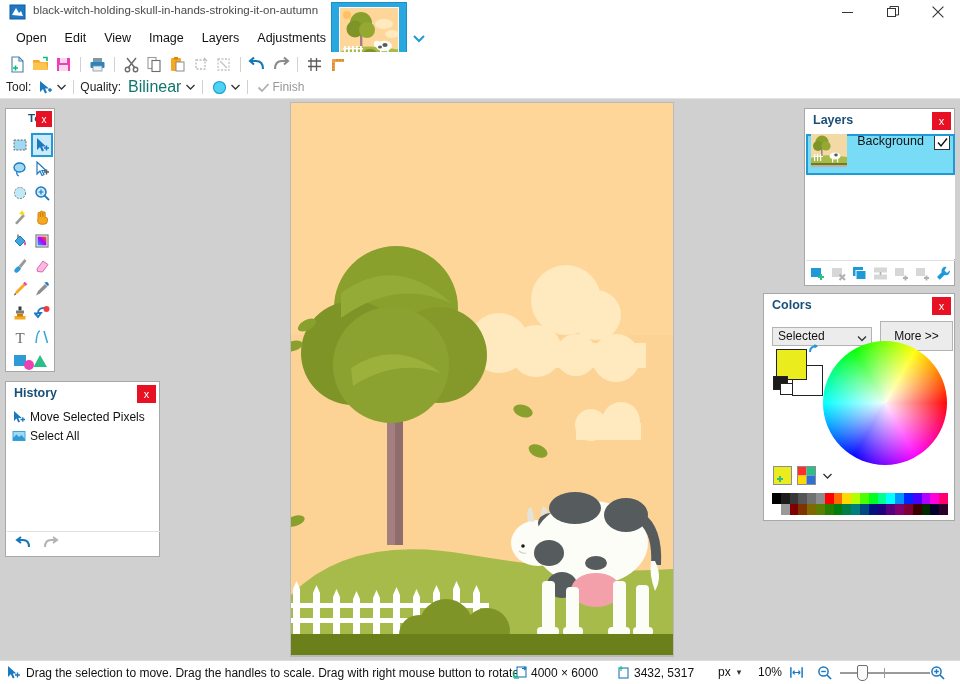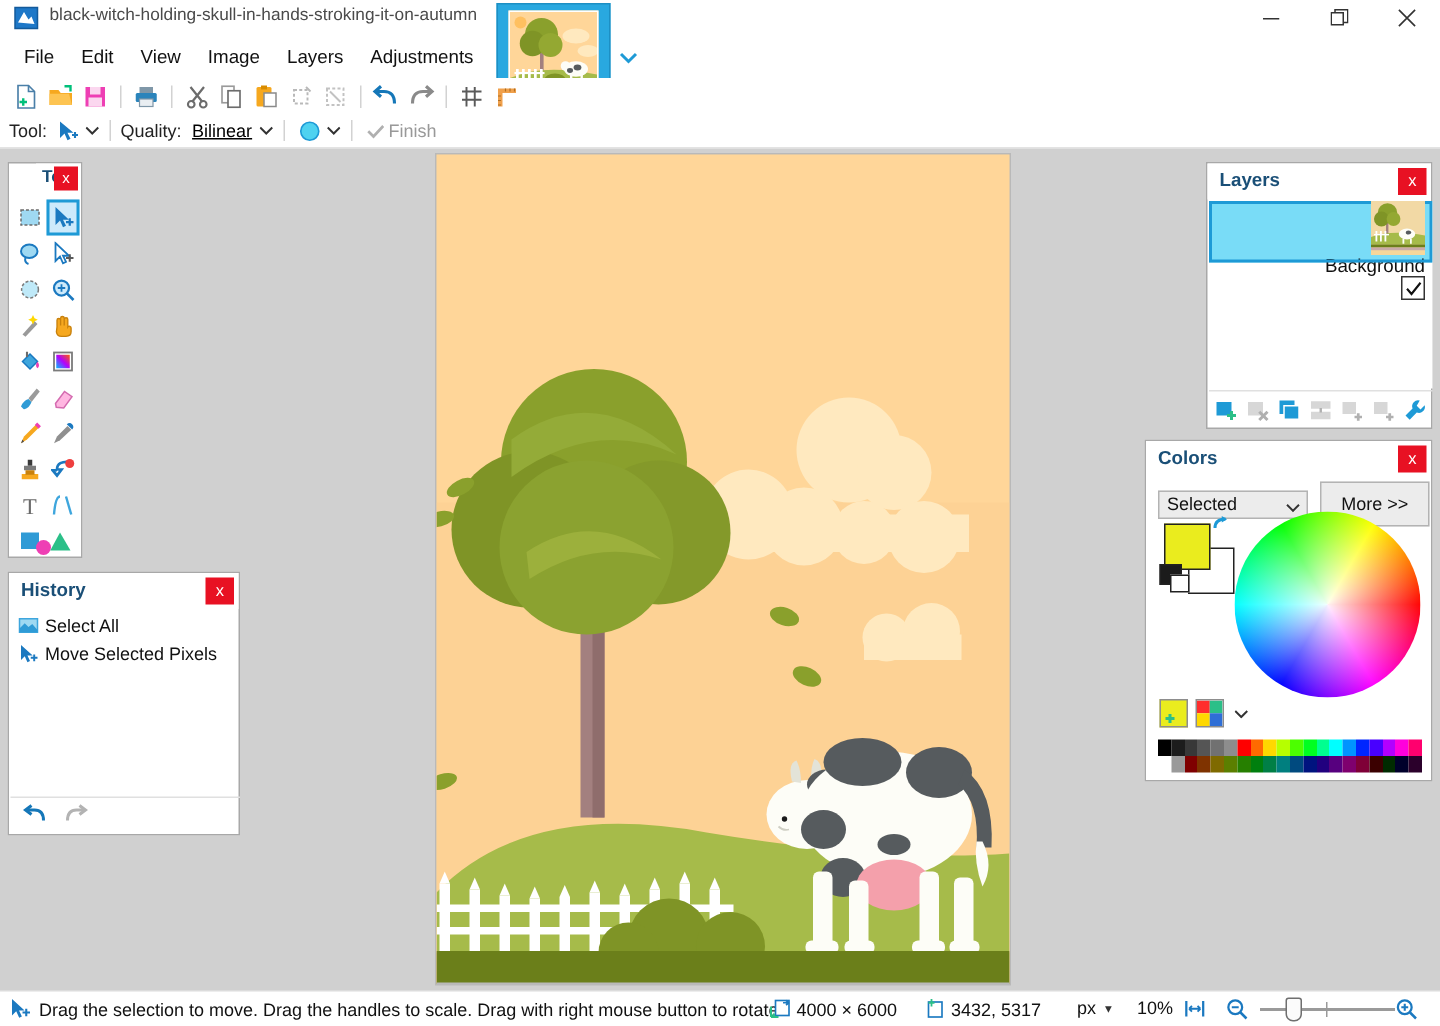--- a/index.html
+++ b/index.html
@@ -39,21 +39,21 @@
   .toolbar{position:absolute;left:0;top:52px;width:960px;height:24px;background:#ffffff;}
   .tb-row{position:absolute;left:6px;top:0;height:24px;display:flex;align-items:center;}
   .tbicon{width:23px;height:22px;display:flex;align-items:center;justify-content:center;}
   .tbsep{width:1px;height:15px;background:#d2d2d2;margin:0 5px;}
 
   
   .toolopts{position:absolute;left:0;top:76px;width:960px;height:22px;background:#ffffff;
     border-bottom:1px solid #e3e3e3;}
   .to-row{position:absolute;left:6px;top:0;height:22px;display:flex;align-items:center;gap:0px;}
   .to-label{font-size:12px;color:#222;margin-right:4px;}
-  .to-val{font-size:12px;color:#000000;margin:0 3px;text-decoration:underline;}
+  .to-val{font-size:16px;color:#0f766e;margin:0 3px;}
   .caret{width:12px;height:14px;display:flex;align-items:center;justify-content:center;}
   .to-sep{width:1px;height:14px;background:#d2d2d2;margin:0 6px;}
   .to-finish{font-size:12px;color:#999;}
 
   
   .workarea{position:absolute;left:0;top:99px;width:960px;height:561px;background:#d0d0d0;}
   .canvas{position:absolute;left:291px;top:4px;width:382px;height:553px;
     background:#ffd699;overflow:hidden;box-shadow:0 0 0 1px #b9b9b9;}
 
   
@@ -79,21 +79,21 @@
   .hist-item{display:flex;align-items:center;height:19px;padding-left:4px;box-sizing:border-box;}
   .hist-item.sel{background:#79dcf7;outline:1px solid #1e9ad6;outline-offset:-1px;}
   .hist-ico{width:16px;height:16px;margin-right:3px;display:flex;align-items:center;justify-content:center;flex:0 0 16px;}
   .hist-lbl{font-size:12px;color:#111;white-space:nowrap;}
   .hist-foot{position:absolute;left:1px;top:149px;width:153px;height:25px;
     border-top:1px solid #e0e0e0;display:flex;align-items:center;padding-left:8px;gap:10px;box-sizing:border-box;}
 
   
   #layers-panel{left:804px;top:108px;width:151px;height:178px;}
   .layer-list{position:absolute;left:1px;top:25px;width:149px;height:125px;background:#fff;overflow:hidden;}
-  .layer-row{position:relative;height:41px;display:flex;align-items:flex-end;padding:0 5px;box-sizing:border-box;flex-direction:column;}
+  .layer-row{position:relative;height:41px;display:flex;align-items:flex-start;padding:0 5px;box-sizing:border-box;}
   .layer-row.sel{background:#79dcf7;outline:2px solid #1e9ad6;outline-offset:-2px;}
   .layer-thumb{width:36px;height:33px;background:#f7d79b;overflow:hidden;position:relative;flex:0 0 36px;}
   .layer-name{flex:1;text-align:center;font-size:12.5px;color:#111;}
   .layer-check{width:14px;height:14px;border:1px solid #333;background:#fff;
     display:flex;align-items:center;justify-content:center;flex:0 0 14px;}
   .layers-foot{position:absolute;left:1px;top:151px;width:149px;height:25px;
     border-top:1px solid #e0e0e0;display:flex;align-items:center;justify-content:center;gap:3px;box-sizing:border-box;}
   .lf-btn{width:18px;height:18px;display:flex;align-items:center;justify-content:center;}
 
   
@@ -212,21 +212,21 @@
       <div class="wbtn close">
         <svg width="12" height="12" viewBox="0 0 12 12">
             <path d="M0.6 0.6 L11.4 11.4 M11.4 0.6 L0.6 11.4" stroke="#333" stroke-width="1.1"></path>
           </svg>
       </div>
     </div>
   </div>
 
   <div class="menubar">
     <div class="menuitems">
-      <div class="menuitem">File</div>
+      <div class="menuitem">Open</div>
       <div class="menuitem">Edit</div>
       <div class="menuitem">View</div>
       <div class="menuitem">Image</div>
       <div class="menuitem">Layers</div>
       <div class="menuitem">Adjustments</div>
       <div class="menuitem">Effects</div>
     </div>
   </div>
 
   <div class="tabstrip">
@@ -662,34 +662,34 @@
 
   <div class="panel" id="history-panel">
     <div class="panel-head">
       <span class="panel-title">History</span>
       <span class="panel-close">x</span>
     </div>
     <div class="hist-list">
       <div class="hist-item">
         <span class="hist-ico">
           <svg width="14" height="14" viewBox="0 0 14 14">
+              <path d="M2 1 L2 11 L4.5 8.5 L6.3 12.5 L8 11.7 L6.3 8 L9.8 8 Z" fill="#1b79c0"></path>
+              <path d="M8.5 9.5 H13 M10.8 7.3 V11.8" stroke="#1b79c0" stroke-width="1.3"></path>
+            </svg>
+        </span>
+        <span class="hist-lbl">Move Selected Pixels</span>
+      </div>
+      <div class="hist-item">
+        <span class="hist-ico">
+          <svg width="14" height="14" viewBox="0 0 14 14">
               <rect x="1" y="2.5" width="12" height="9" fill="#9fd9f2" stroke="#3ea6dd" stroke-width="1"></rect>
               <path d="M1 9 L4.5 5.5 L7 8 L9.5 6 L13 10 L13 11.5 L1 11.5 Z" fill="#2f9bd6"></path>
             </svg>
         </span>
         <span class="hist-lbl">Select All</span>
-      </div>
-      <div class="hist-item">
-        <span class="hist-ico">
-          <svg width="14" height="14" viewBox="0 0 14 14">
-              <path d="M2 1 L2 11 L4.5 8.5 L6.3 12.5 L8 11.7 L6.3 8 L9.8 8 Z" fill="#1b79c0"></path>
-              <path d="M8.5 9.5 H13 M10.8 7.3 V11.8" stroke="#1b79c0" stroke-width="1.3"></path>
-            </svg>
-        </span>
-        <span class="hist-lbl">Move Selected Pixels</span>
       </div>
     </div>
     <div class="hist-foot">
       <span>
         <svg width="17" height="15" viewBox="0 0 17 15">
             <path d="M14 12 Q14 5 8 5 L3 5" fill="none" stroke="#1577b8" stroke-width="2"></path>
             <path d="M6 2 L2 5 L6 8" fill="none" stroke="#1577b8" stroke-width="2"></path>
           </svg>
       </span>
       <span>

